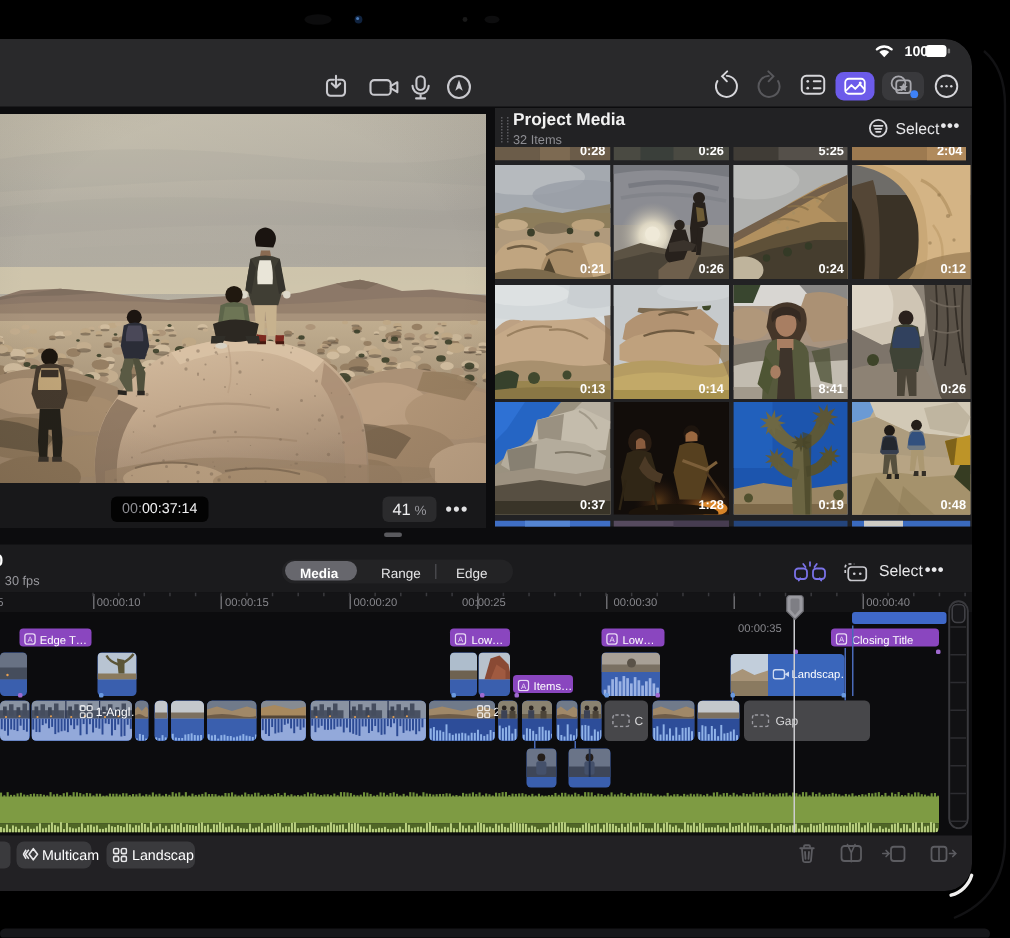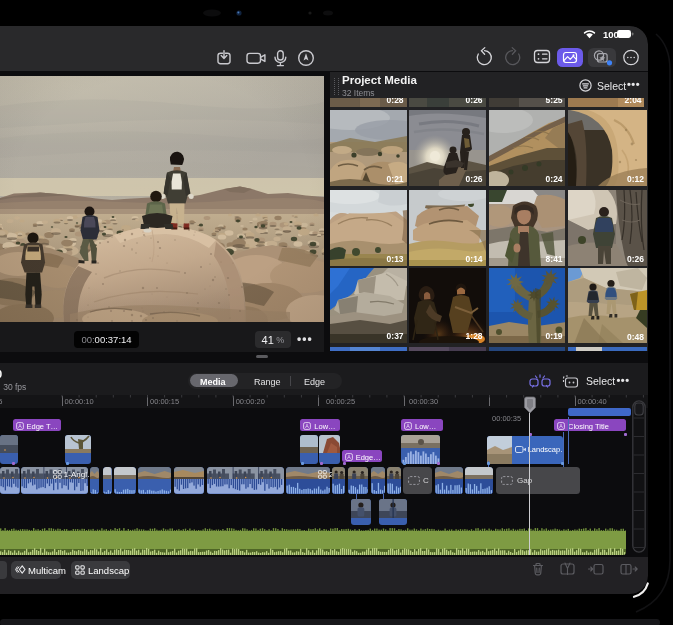--- a/index.html
+++ b/index.html
@@ -964,21 +964,21 @@
 <div class="txt" style="left:616.5px;top:373.5px;font-size:11px;color:#e8e8ea;font-weight:bold;letter-spacing:.5px">•••</div>
 <div id="ruler">
 <div class="txt" style="left:-6px;top:397px;font-size:7.5px;color:#85858a">05</div>
 <div class="abs" style="left:61.5px;top:396px;width:1px;height:10px;background:#6a6a6e"></div>
 <div class="txt" style="left:64.5px;top:397px;font-size:7.5px;color:#85858a">00:00:10</div>
 <div class="abs" style="left:147px;top:396px;width:1px;height:10px;background:#6a6a6e"></div>
 <div class="txt" style="left:150px;top:397px;font-size:7.5px;color:#85858a">00:00:15</div>
 <div class="abs" style="left:232.7px;top:396px;width:1px;height:10px;background:#6a6a6e"></div>
 <div class="txt" style="left:235.7px;top:397px;font-size:7.5px;color:#85858a">00:00:20</div>
 <div class="abs" style="left:318px;top:396px;width:1px;height:10px;background:#6a6a6e"></div>
-<div class="txt" style="left:326px;top:397px;font-size:7.5px;color:#85858a">00:00:25</div>
+<div class="txt" style="left:308px;top:397px;font-size:7.5px;color:#85858a">00:00:25</div>
 <div class="abs" style="left:403.5px;top:396px;width:1px;height:10px;background:#6a6a6e"></div>
 <div class="txt" style="left:409px;top:397px;font-size:7.5px;color:#85858a">00:00:30</div>
 <div class="abs" style="left:489px;top:396px;width:1px;height:10px;background:#6a6a6e"></div>
 <div class="txt" style="left:492px;top:414px;font-size:7.5px;color:#85858a">00:00:35</div>
 <div class="abs" style="left:574.5px;top:396px;width:1px;height:10px;background:#6a6a6e"></div>
 <div class="txt" style="left:577.5px;top:397px;font-size:7.5px;color:#85858a">00:00:40</div>
 <svg class="abs" style="left:0;top:395px" width="648" height="4" viewBox="0 0 648 4">
         <rect x="61.5" y="0" width="1" height="2.5" fill="#3a3a3e"></rect>
         <rect x="78.6" y="0" width="1" height="2.5" fill="#3a3a3e"></rect>
         <rect x="95.7" y="0" width="1" height="2.5" fill="#3a3a3e"></rect>
@@ -1040,21 +1040,21 @@
       <svg class="abs" style="left:557px;top:421.59999999999997px" width="8" height="8" viewBox="0 0 8 8">
         <rect x="0.6" y="0.6" width="6.8" height="6.8" rx="1.6" stroke="#e8d8f4" stroke-width="0.9" fill="none"></rect>
         <text x="4" y="6" font-size="5.2" fill="#e8d8f4" text-anchor="middle" font-family="Liberation Sans">A</text>
       </svg>
       <div class="txt" style="left:568px;top:421.8px;font-size:7.5px;color:#fff">Closing Title</div>
 <div class="abs" style="left:341.7px;top:450.2px;width:40.3px;height:12.3px;background:#8a46bf;border-radius:2.5px"></div>
       <svg class="abs" style="left:344.7px;top:452.59999999999997px" width="8" height="8" viewBox="0 0 8 8">
         <rect x="0.6" y="0.6" width="6.8" height="6.8" rx="1.6" stroke="#e8d8f4" stroke-width="0.9" fill="none"></rect>
         <text x="4" y="6" font-size="5.2" fill="#e8d8f4" text-anchor="middle" font-family="Liberation Sans">A</text>
       </svg>
-      <div class="txt" style="left:355.7px;top:452.8px;font-size:7.5px;color:#fff">Edge…</div>
+      <div class="txt" style="left:355.7px;top:452.8px;font-size:7.5px;color:#fff">Items…</div>
 <div class="abs" style="left:0px;top:435px;width:17.7px;height:28.5px;background:#3a5fae;border-radius:3px;overflow:hidden">
         <svg width="17.7" height="17.5" viewBox="0 0 17.7 17.5" style="position:absolute;left:0;top:0">
           <rect width="18" height="18" fill="#687284"></rect>
           <rect y="10" width="18" height="8" fill="#454d5c"></rect>
           <circle cx="5" cy="15" r="0.8" fill="#e8a050"></circle>
         </svg>
       </div>
 <div class="abs" style="left:64.7px;top:435px;width:26.3px;height:28.5px;background:#3a5fae;border-radius:3px;overflow:hidden">
         <svg width="26.3" height="17.5" viewBox="0 0 26.3 17.5" style="position:absolute;left:0;top:0">
           <rect width="30" height="18" fill="#b8c4d2"></rect>

